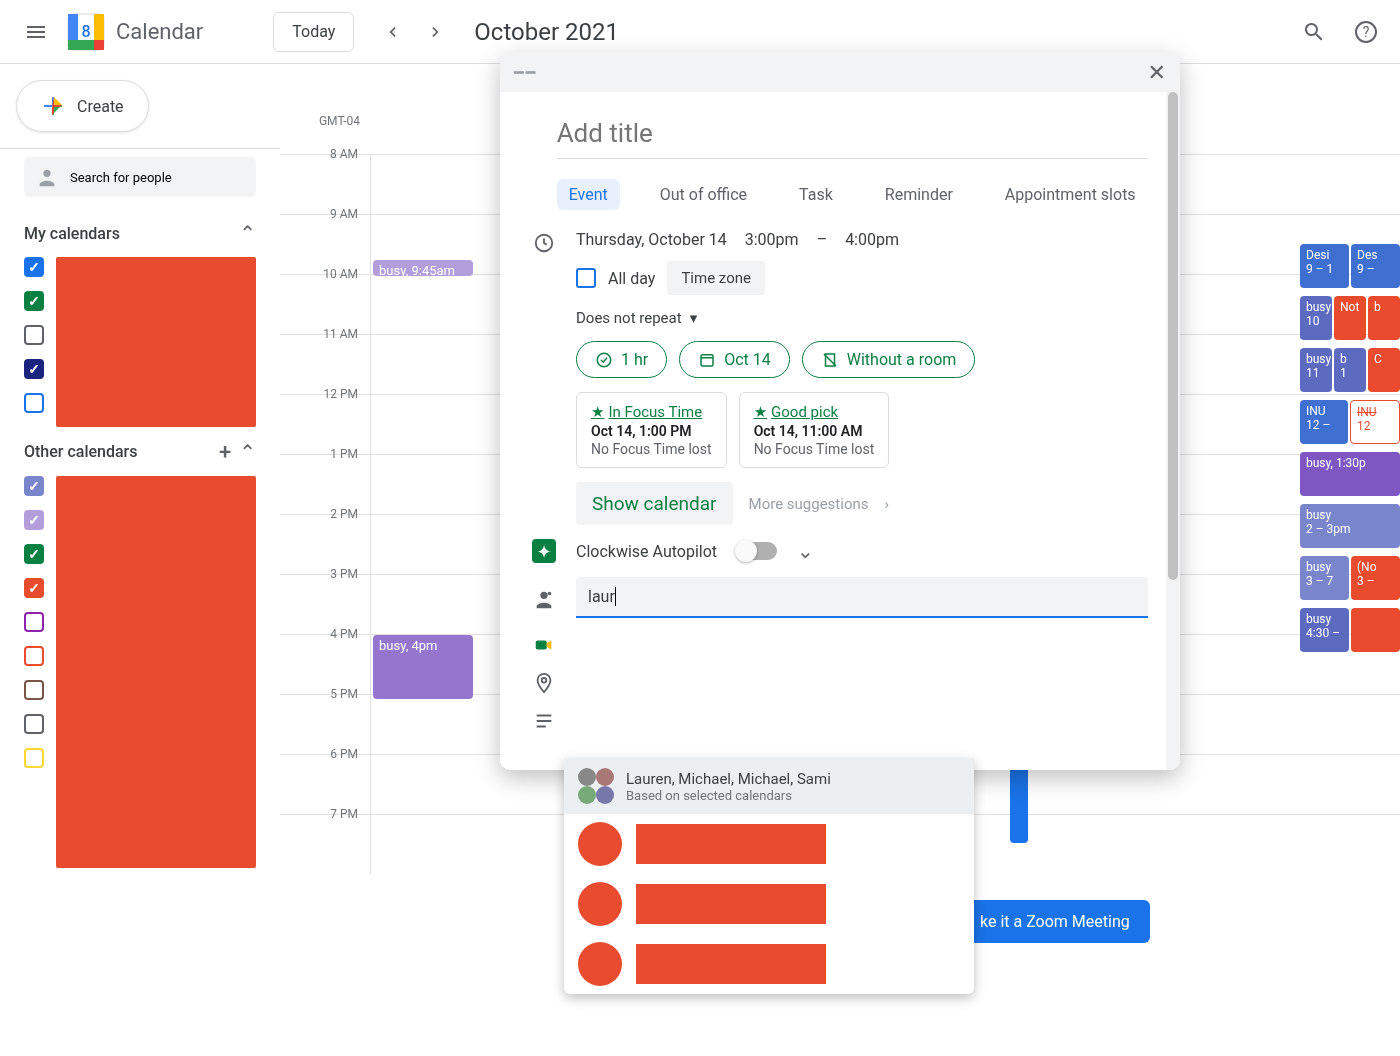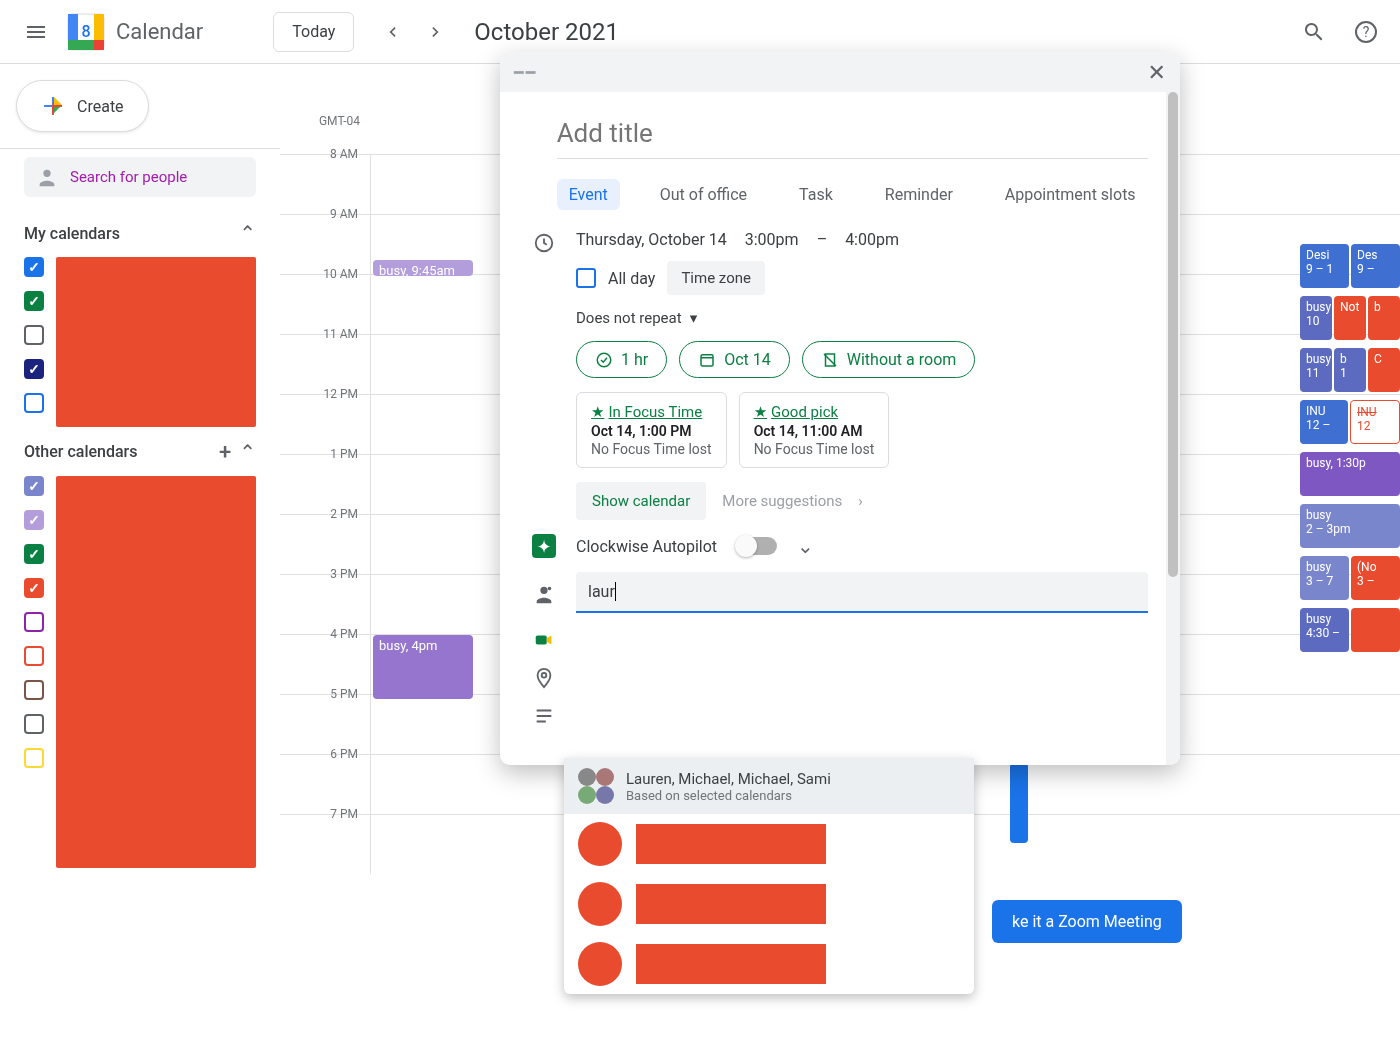--- a/index.html
+++ b/index.html
@@ -76,40 +76,40 @@
 .repeat-row { margin-top: 14px; font-size: 15px; color: #3c4043; display: flex; align-items: center; gap: 8px; }
 .pill-row { display: flex; gap: 12px; margin-top: 14px; }
 .pill { border: 1px solid #0b8043; color: #0b8043; border-radius: 20px; padding: 8px 18px; font-size: 16px; display: flex; align-items: center; gap: 8px; cursor: pointer; }
 .card-row { display: flex; gap: 12px; margin-top: 14px; }
 .scard { border: 1px solid #dadce0; border-radius: 6px; padding: 10px 14px; font-size: 14px; }
 .scard .star { color: #0b8043; margin-right: 4px; }
 .scard .h { color: #0b8043; font-size: 15px; text-decoration: underline; }
 .scard .t { font-weight: 600; color: #202124; margin: 2px 0; }
 .scard .s { color: #5f6368; }
 .action-row { display: flex; gap: 16px; align-items: center; margin-top: 14px; }
-.show-cal { background: #f1f3f4; color: #0b8043; padding: 10px 16px; border-radius: 4px; font-size: 15px; cursor: pointer; }
+.show-cal { background: #f1f3f4; color: #0b8043; padding: 10px 16px; border-radius: 4px; font-size: 19px; cursor: pointer; }
 .more-sug { color: #9aa0a6; font-size: 15px; display: flex; align-items: center; gap: 16px; }
 .cw-row { display: flex; align-items: center; gap: 20px; }
 .cw-icon { width: 24px; height: 24px; background: #0b8043; border-radius: 4px; display: flex; align-items: center; justify-content: center; color: #fff; font-size: 18px; }
 .toggle { width: 40px; height: 18px; background: #b0b0b0; border-radius: 10px; position: relative; }
 .toggle::after { content: ''; position: absolute; width: 22px; height: 22px; background: #fafafa; border-radius: 50%; left: -2px; top: -2px; box-shadow: 0 1px 3px rgba(0,0,0,0.3); }
 .guest-input-wrap { background: #f1f3f4; border-bottom: 2px solid #1a73e8; padding: 10px 12px; border-radius: 4px 4px 0 0; position: relative; }
 .guest-input-wrap .cursor { border-right: 1px solid #000; animation: blink 1s infinite; }
 @keyframes blink { 50% { opacity: 0; } }
 .dropdown { position: absolute; left: 564px; top: 758px; width: 410px; background: #fff; box-shadow: 0 4px 12px rgba(0,0,0,0.25); border-radius: 0 0 6px 6px; z-index: 200; }
 .dd-item { display: flex; align-items: center; gap: 12px; padding: 10px 14px; cursor: pointer; }
 .dd-item.hl { background: #eceff1; }
 .dd-avatars { position: relative; width: 36px; height: 36px; }
 .dd-avatars .av { width: 18px; height: 18px; border-radius: 50%; position: absolute; background: #888; }
 .dd-text1 { font-size: 15px; color: #3c4043; }
 .dd-text2 { font-size: 13px; color: #70757a; }
 .dd-redacted { display: flex; align-items: center; gap: 14px; padding: 8px 14px; }
 .dd-circle { width: 44px; height: 44px; background: #e84b2e; border-radius: 50%; }
 .dd-bar { width: 190px; height: 40px; background: #e84b2e; }
-.zoom-row { position: absolute; left: 992px; top: 900px; background: #1a73e8; color: #fff; padding: 12px 20px; border-radius: 6px; font-size: 16px; z-index: 90; cursor:pointer; }
+.zoom-row { position: absolute; left: 960px; top: 900px; background: #1a73e8; color: #fff; padding: 12px 20px; border-radius: 6px; font-size: 16px; z-index: 90; cursor:pointer; }
 .blue-strip { position: absolute; left: 1010px; top: 763px; width: 18px; height: 80px; background: #1a73e8; border-radius: 4px; z-index: 80; }
 
 
 .modal-scroll { position: absolute; right: 0; top: 40px; bottom: 0; width: 14px; background: #f1f3f4; border-radius: 0 0 10px 0; }
 .modal-scroll .thumb { position: absolute; top: 0; width: 10px; left: 2px; height: 72%; background: #c0c0c0; border-radius: 6px; }
 </style>
 </head>
 <body>
 
 <div class="header">
@@ -170,21 +170,21 @@
           <path d="M11 21h2v-8h8v-2" fill="#34a853"></path>
           <path d="M21 11h-8V3" fill="#fbbc04"></path>
         </svg>
       <span>Create</span>
     </button>
     <hr>
     <div class="search-row">
       <svg viewBox="0 0 24 24">
           <path d="M12 12a4 4 0 100-8 4 4 0 000 8zm-8 8c0-2.7 5.3-4 8-4s8 1.3 8 4v2H4v-2z"></path>
         </svg>
-      <span style="color:#a21caf;font-size:15px">Search for people</span>
+      <span style="color:#000000;font-size:13px">Search for people</span>
     </div>
     <div class="section-head">
       <span>My calendars</span>
       <span class="chev">⌃</span>
     </div>
     <div class="cal-list" style="height:178px">
       <div class="checkbox-col" id="mycals">
           <div class="cb checked" style="border-color: rgb(26, 115, 232); background: rgb(26, 115, 232);"></div>
           <div class="cb checked" style="border-color: rgb(11, 128, 67); background: rgb(11, 128, 67);"></div>
           <div class="cb" style="border-color: rgb(95, 99, 104);"></div>

